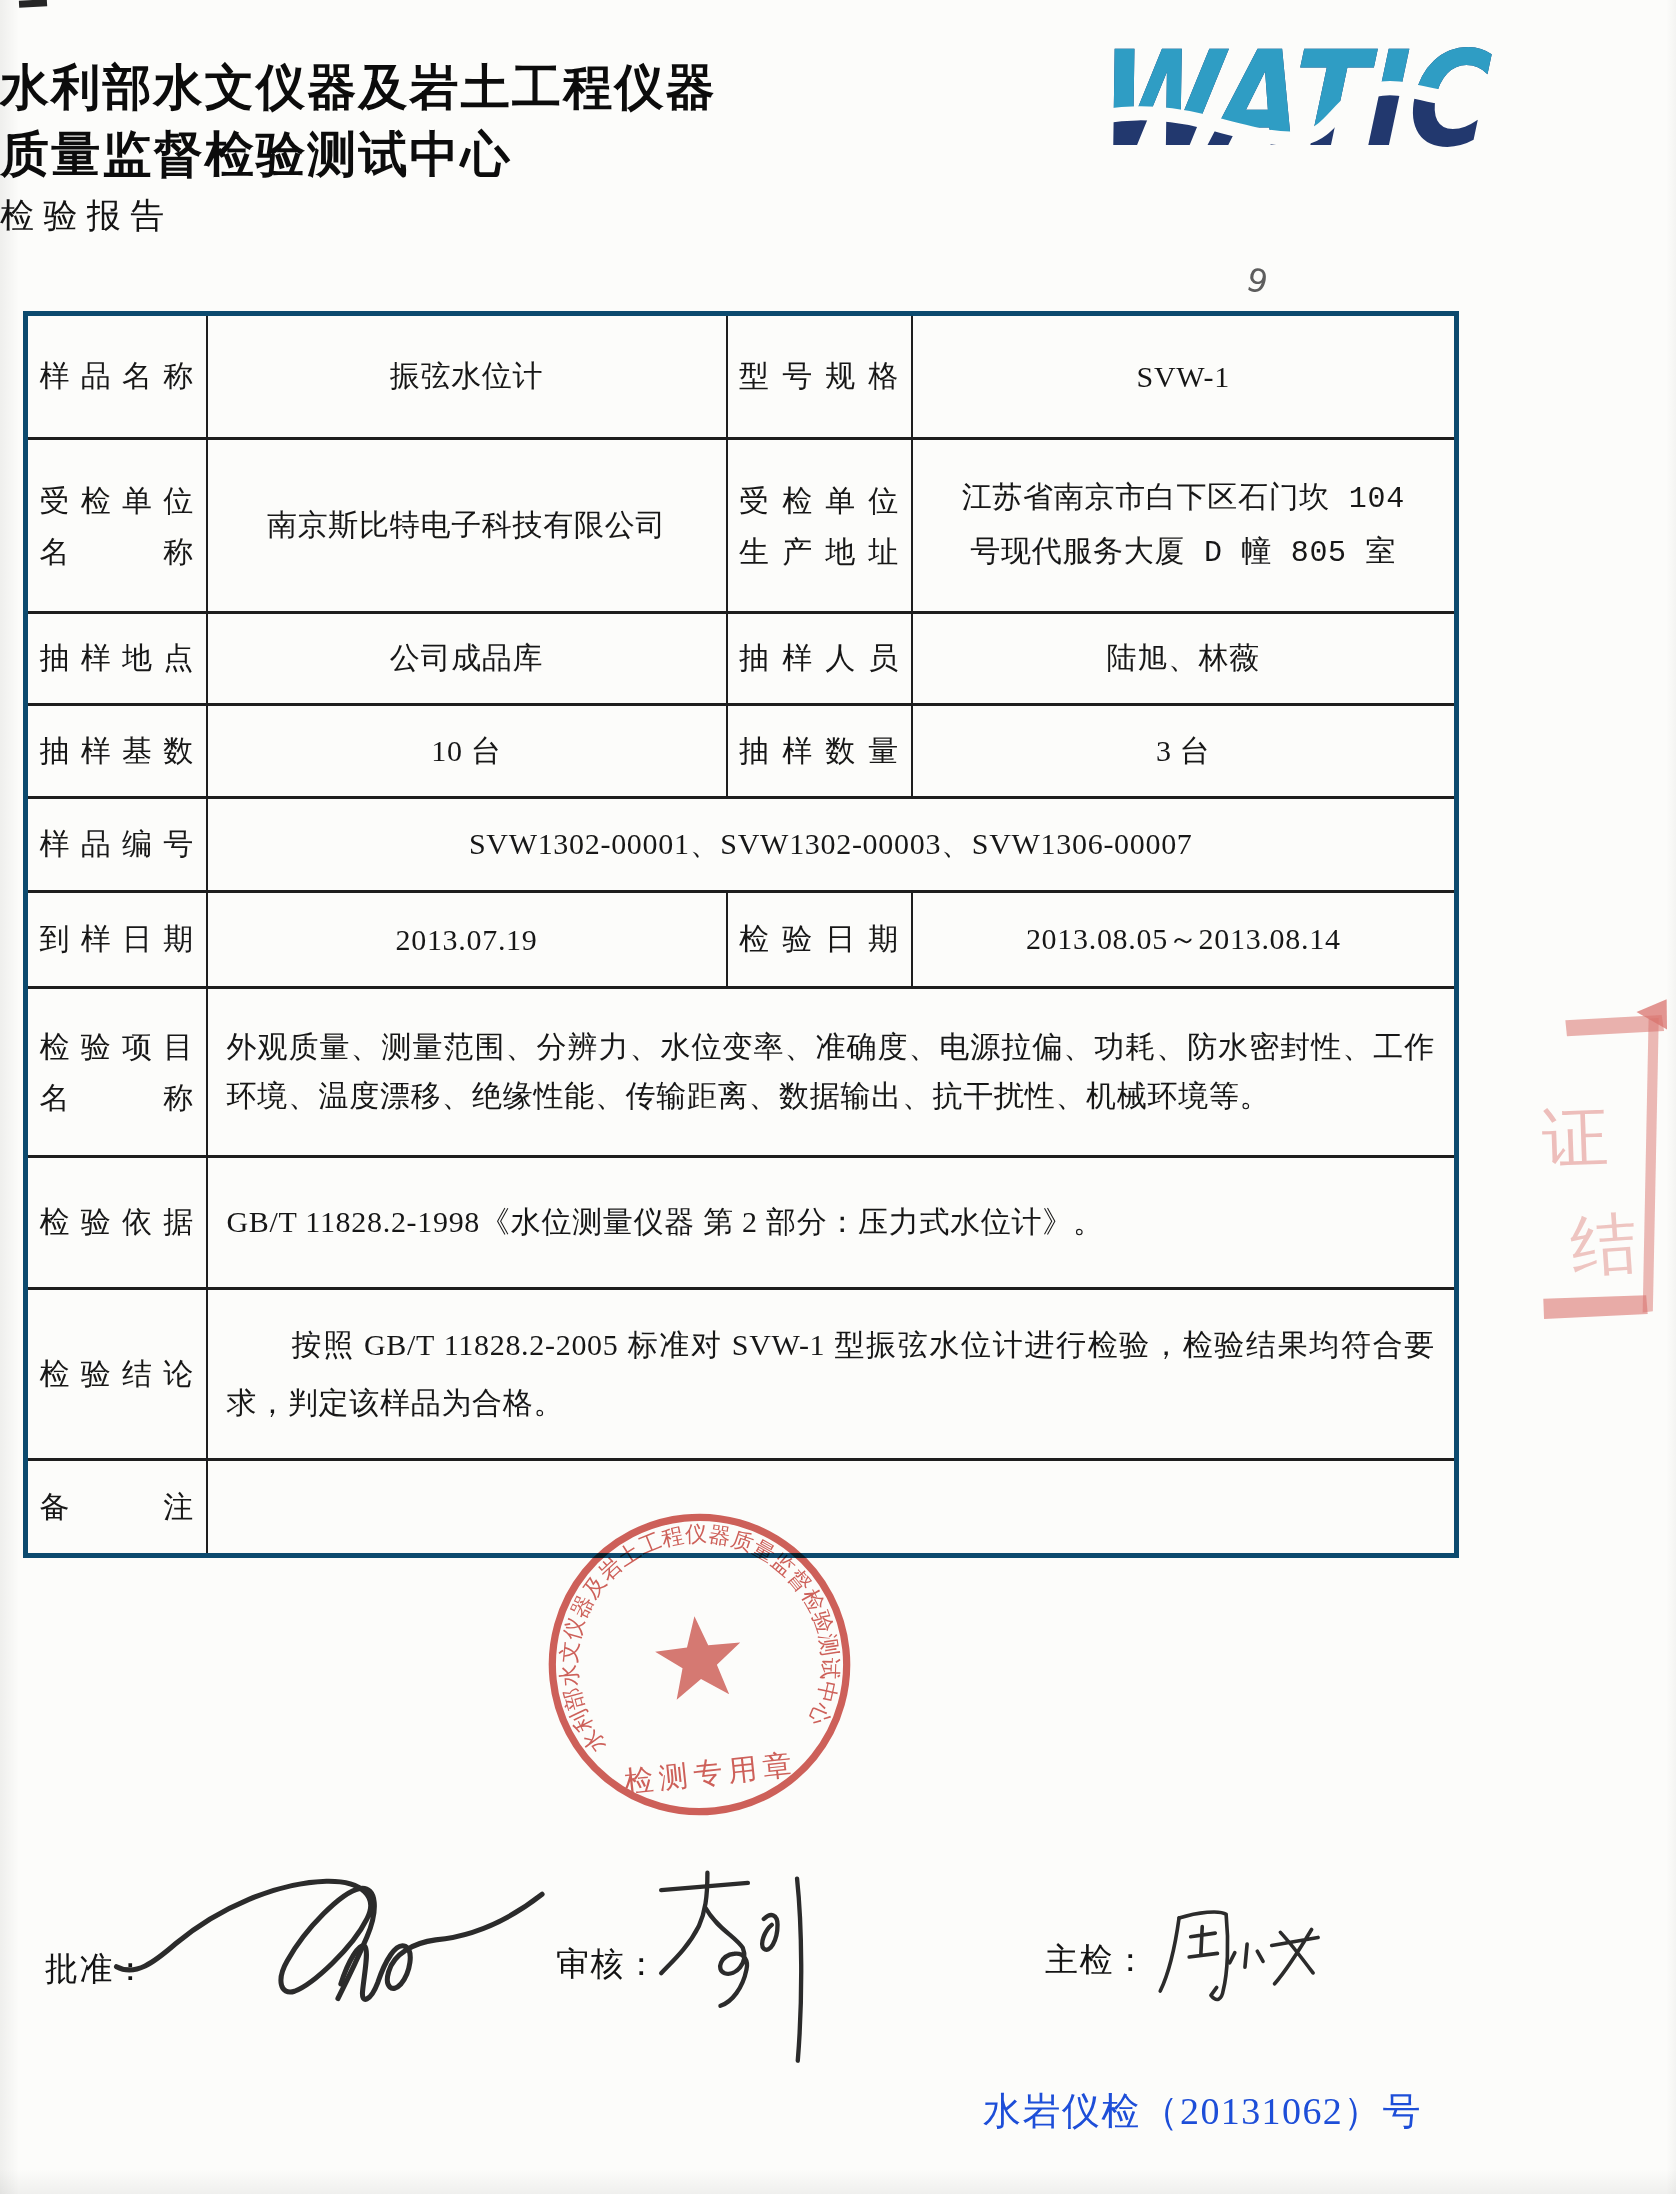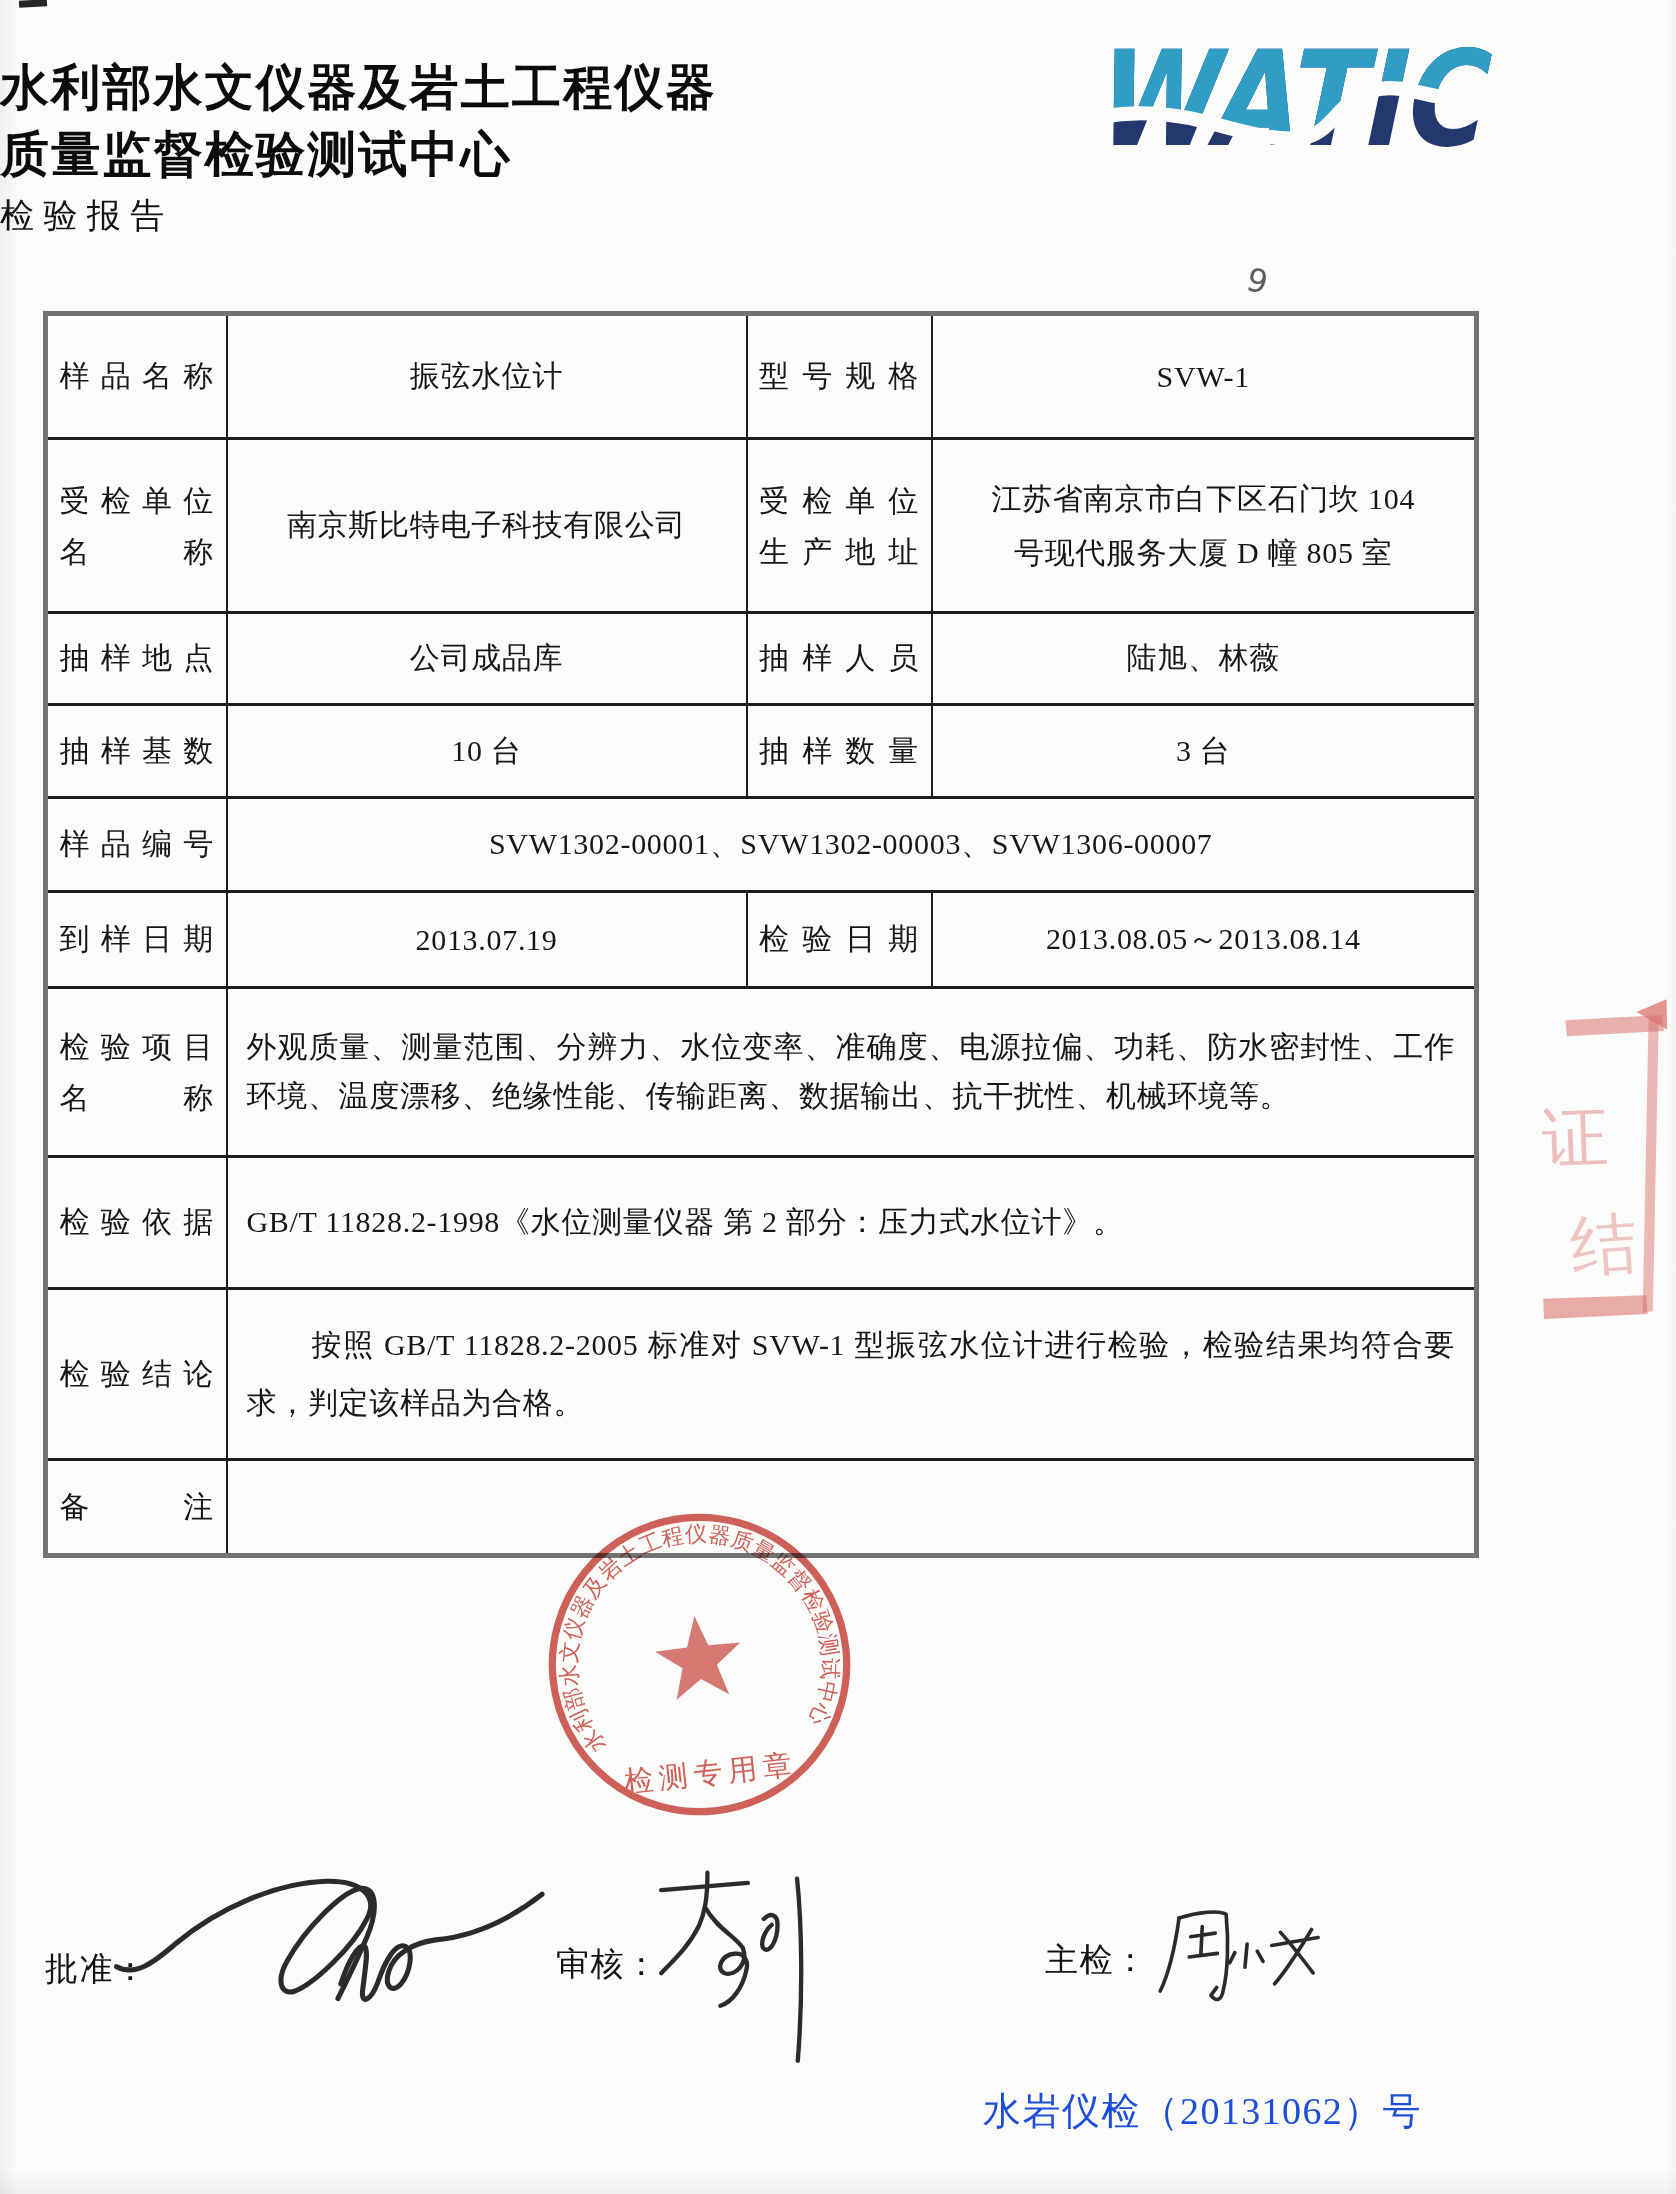--- a/index.html
+++ b/index.html
@@ -25,35 +25,35 @@
   .logo{position:absolute;left:1073px;top:19px;width:427px;height:156px;}
   .logo text{font-family:"DejaVu Sans","Liberation Sans",sans-serif;font-weight:bold;font-size:186px;}
   .pencil-mark{position:absolute;left:1247px;top:262px;font-size:32px;color:#5d5d5d;transform:rotate(14deg);z-index:5;font-family:"DejaVu Sans",sans-serif;}
 
   
   table.report{
     position:absolute;left:23px;top:311px;width:1431px;
     border-collapse:collapse;table-layout:fixed;
     z-index:1;
   }
-  table.report{border:5px solid #737373;margin-left:20px;}
+  table.report{border:5px solid #0c4a6e;}
   table.report td{
     border:2.2px solid #1e1e1e;
     border-top-width:3.6px;border-bottom-width:3.6px;
     vertical-align:middle;
     font-size:30px;
     letter-spacing:0.7px;
     color:#171717;
     overflow:hidden;
   }
   td.lab{text-align:justify;text-align-last:justify;padding:0 11.6px;}
   td.lab .jl{text-align:justify;text-align-last:justify;line-height:1.7;}
   td.val{text-align:center;padding:0 7.2px;}
   td.vleft{text-align:left;padding:4.3px 19px;}
-  .two-line{line-height:1.8;}
+  .two-line{line-height:1.8;font-family:Liberation Mono, monospace;}
   .para-justify{text-align:justify;line-height:1.62;margin:0;}
   .para-indent{text-indent:65px;text-align:justify;line-height:1.95;margin:0;}
   .r1{height:125px}.r2{height:174px}.r3{height:92px}.r4{height:93px}
   .r5{height:94px}.r6{height:94px}.r7{height:96px}.r8{height:146px}
   .r9{height:169px}.r10{height:132px}.r11{height:171px}.r12{height:96px}
 
   
   .stamp-circle{position:absolute;left:540px;top:1505px;width:319px;height:319px;z-index:6;mix-blend-mode:multiply;opacity:.85;pointer-events:none;}
   .stamp-edge{position:absolute;left:1535px;top:991px;width:141px;height:348px;z-index:6;mix-blend-mode:multiply;opacity:.8;pointer-events:none;}
   .stamp-circle text,.stamp-edge text{font-family:"Liberation Serif","DejaVu Serif",serif;}

